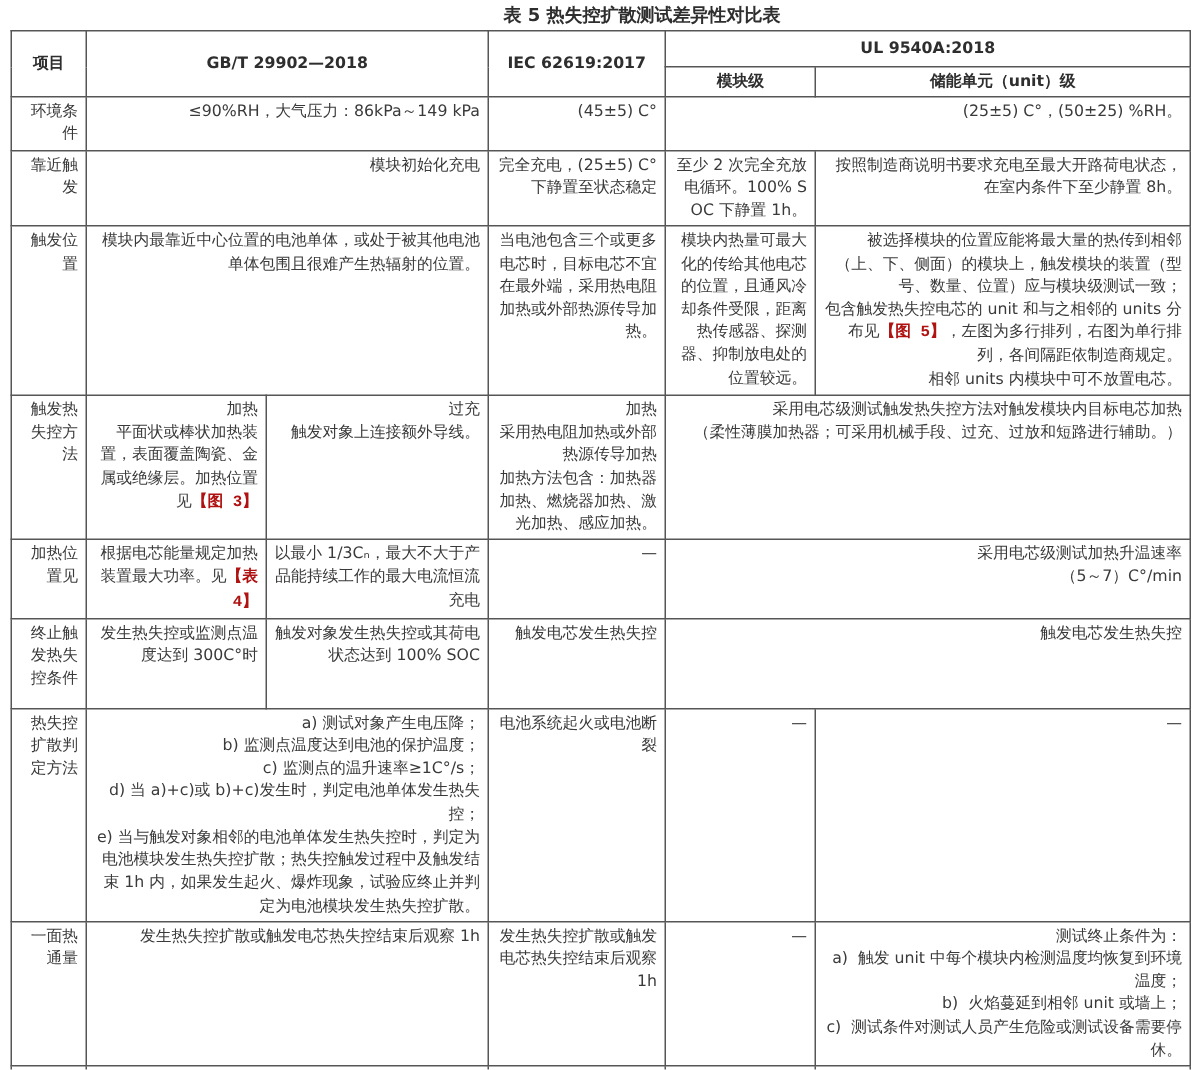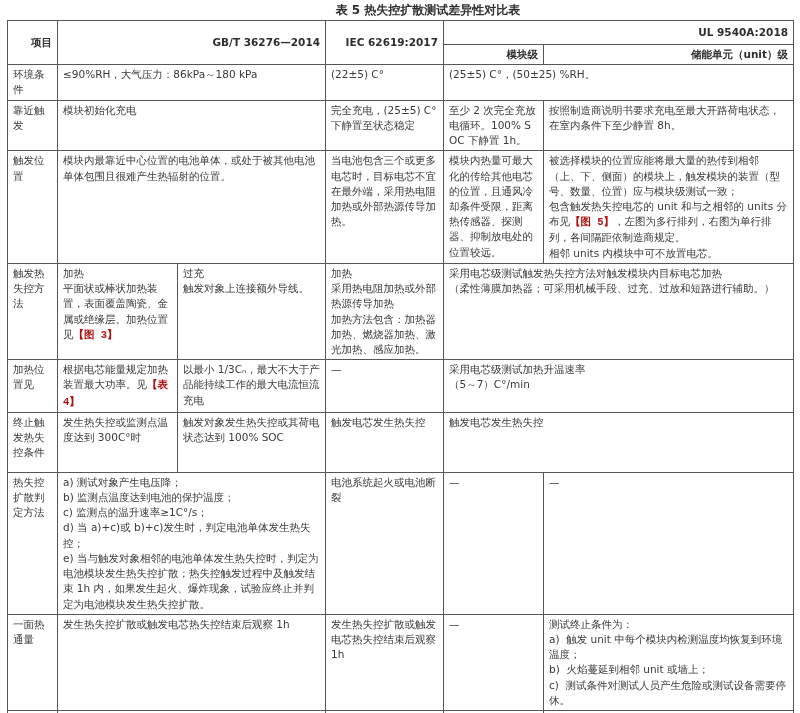--- a/index.html
+++ b/index.html
@@ -1,55 +1,55 @@
 <!DOCTYPE html>
 <html><head>
 <meta charset="utf-8">
 <style>
   html,body{margin:0;padding:0;background:#ffffff;}
   body{width:800px;height:713px;font-family:"DejaVu Sans","Liberation Sans",sans-serif;color:#333;}
   .doc-title{width:800px;text-align:center;font-size:12px;font-weight:bold;color:#2e2e2e;padding:2px 0 1px 0;margin-left:28px;}
   table.cmp{border-collapse:collapse;table-layout:fixed;margin-left:7px;width:786px;}
-  .cmp th,.cmp td{border:1px solid #565656;vertical-align:top;text-align:left;
+  .cmp th,.cmp td{border:1px solid #565656;vertical-align:top;text-align:right;
       padding:2px 5px;font-size:10.5px;line-height:1.45;color:#3a3a3a;
       white-space:pre-wrap;word-break:break-all;font-weight:normal;overflow:hidden;}
-  .cmp th{font-weight:bold;text-align:right;vertical-align:middle;color:#2e2e2e;}
+  .cmp th{font-weight:bold;text-align:center;vertical-align:middle;color:#2e2e2e;}
   .ref{color:#b01111;font-weight:bold;font-family:Liberation Mono, monospace;}
 </style>
 </head>
 <body>
 
 <div class="doc-title">表 5 热失控扩散测试差异性对比表</div>
 
 <table class="cmp">
   <colgroup>
     <col style="width:50px">
       <col style="width:120px">
       <col style="width:148px">
     <col style="width:118px">
       <col style="width:100px">
       <col style="width:250px">
   </colgroup>
   <thead>
     <tr style="height:24px">
       <th rowspan="2">项目</th>
-      <th rowspan="2" colspan="2">GB/T 36276—2014</th>
+      <th rowspan="2" colspan="2">GB/T 29902—2018</th>
       <th rowspan="2">IEC 62619:2017</th>
       <th colspan="2">UL 9540A:2018</th>
     </tr>
     <tr style="height:16px">
       <th>模块级</th>
       <th>储能单元（unit）级</th>
     </tr>
   </thead>
   <tbody>
     <tr style="height:18px">
       <td>环境条件</td>
-      <td colspan="2">≤90%RH，大气压力：86kPa～180 kPa</td>
-      <td>(22±5) C°</td>
+      <td colspan="2">≤90%RH，大气压力：86kPa～149 kPa</td>
+      <td>(45±5) C°</td>
       <td colspan="2">(25±5) C°，(50±25) %RH。</td>
     </tr>
     <tr style="height:36px">
       <td>靠近触发</td>
       <td colspan="2">模块初始化充电</td>
       <td>完全充电，(25±5) C°下静置至状态稳定</td>
       <td>至少 2 次完全充放电循环。100% SOC 下静置 1h。</td>
       <td>按照制造商说明书要求充电至最大开路荷电状态，在室内条件下至少静置 8h。</td>
     </tr>
     <tr style="height:84px">

